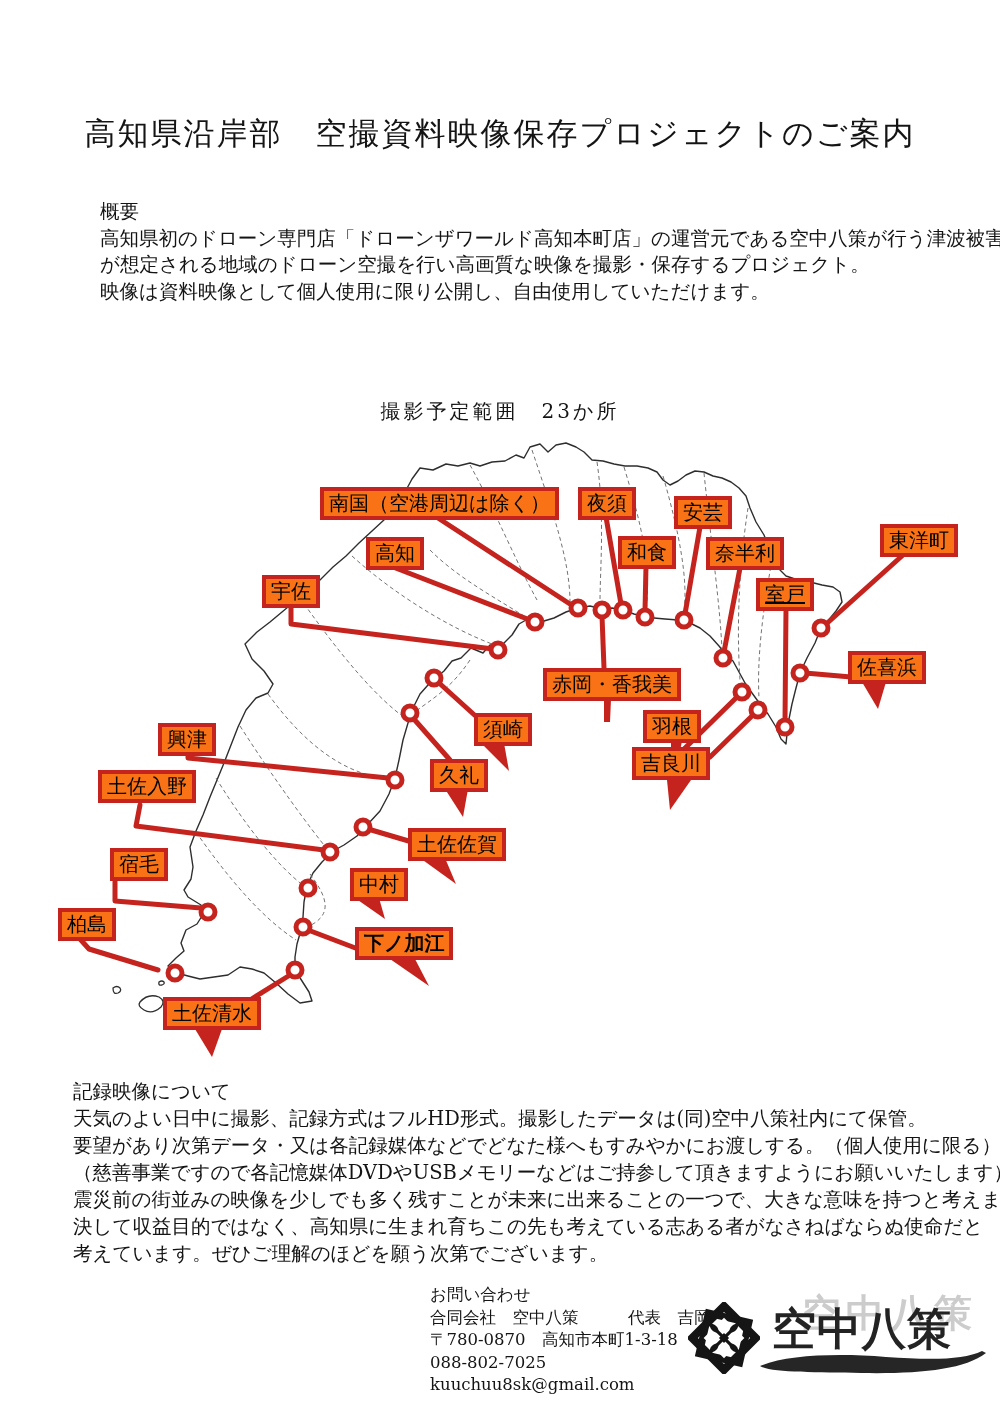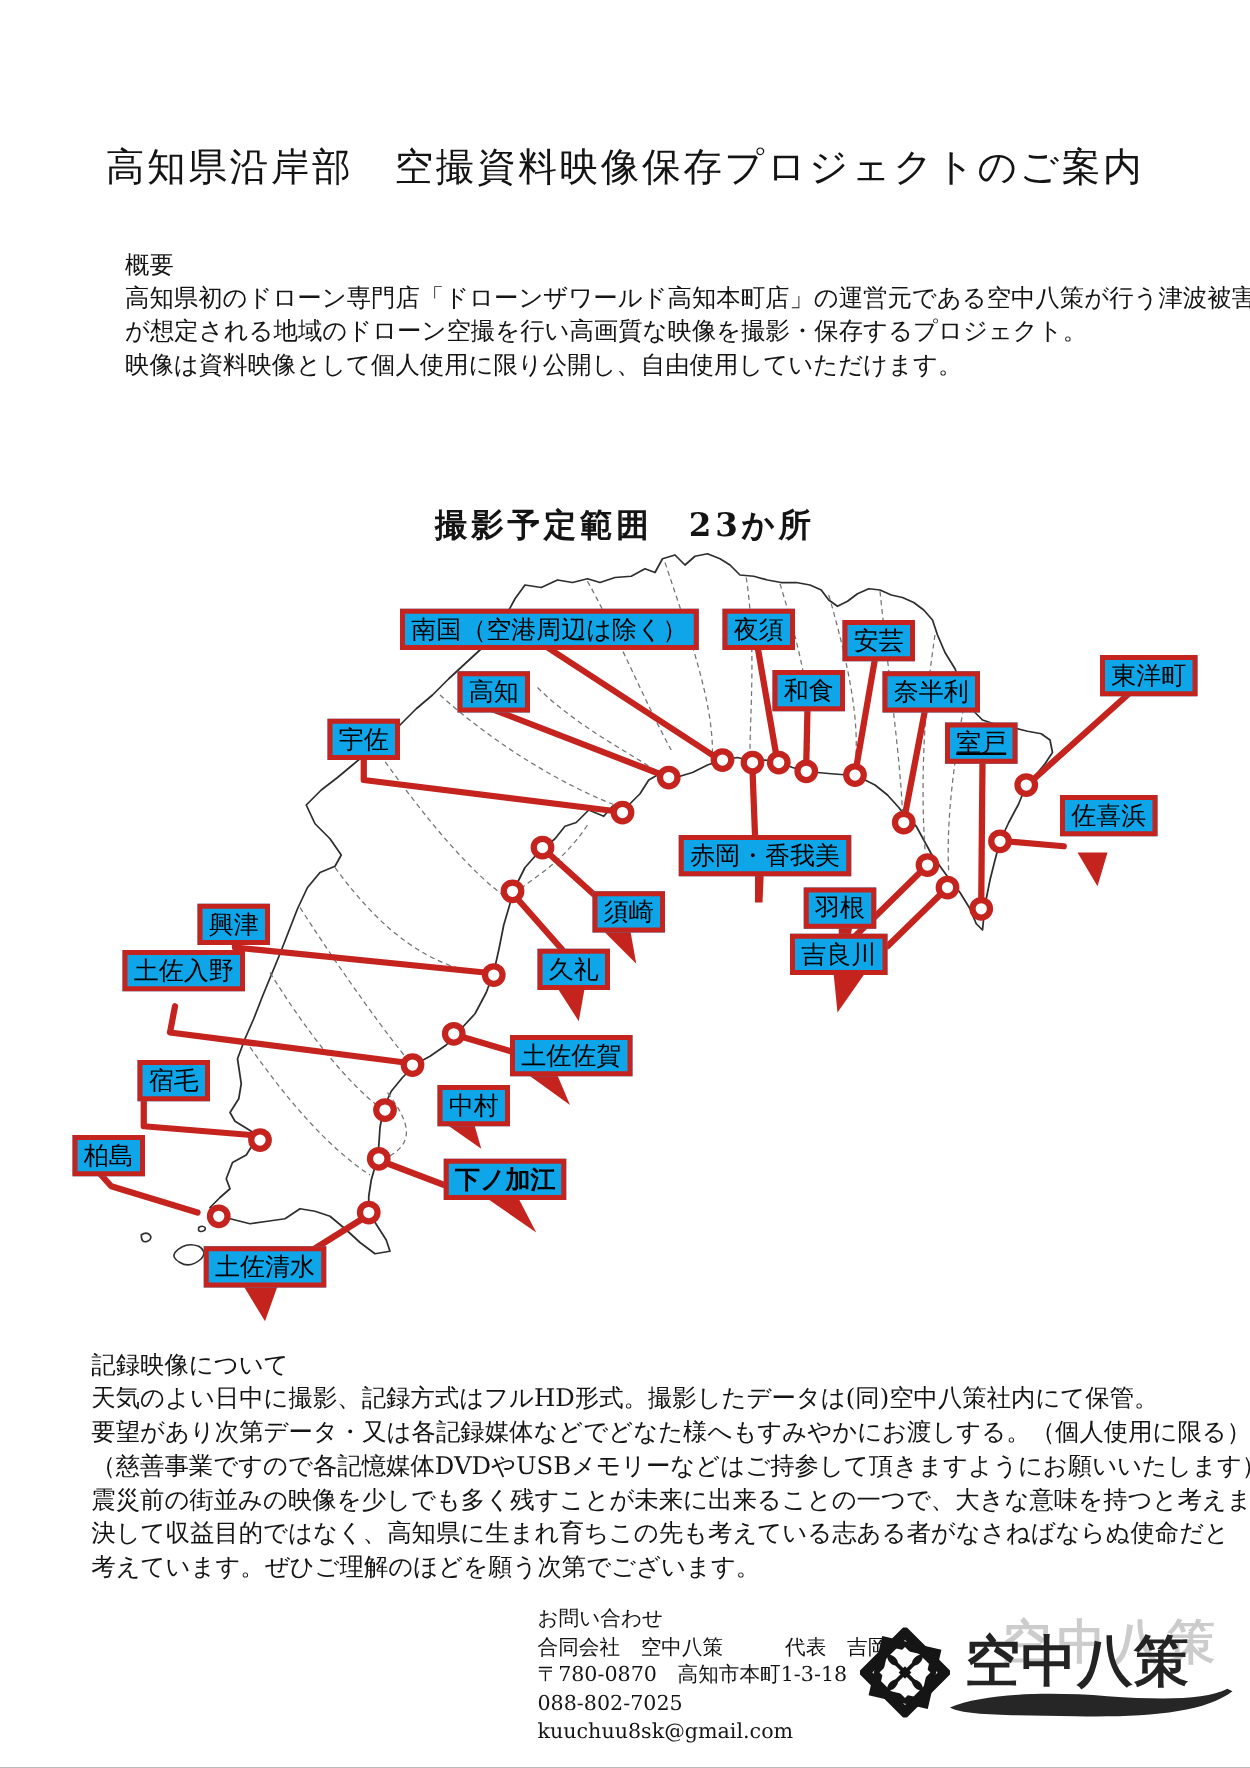--- a/index.html
+++ b/index.html
@@ -4,25 +4,25 @@
 <style>
   :root { --red:#c5231e; --ink:#141414; }
   html,body{margin:0;padding:0;background:#888;}
   .page{position:relative;width:1000px;height:1414px;background:#fff;overflow:hidden;
         font-family:"DejaVu Serif","Liberation Serif",serif;color:var(--ink);}
   .doc-title{position:absolute;top:92px;left:0;width:100%;text-align:center;
              font-size:31px;letter-spacing:2px;font-weight:500;white-space:nowrap;}
   .overview{position:absolute;left:100px;top:199px;font-size:19.5px;line-height:26.5px;}
   .overview div{white-space:nowrap;}
   .map-title{position:absolute;top:381px;left:0;width:100%;text-align:center;
-             font-size:26px;letter-spacing:3px;font-weight:700;}
+             font-size:20px;letter-spacing:3px;font-weight:400;}
   .map-wrap{position:absolute;left:0;top:430px;width:1000px;height:650px;}
   .map-wrap svg{position:absolute;left:0;top:0;}
   #map-labels{position:absolute;left:0;top:0;width:100%;height:100%;}
-  .loc-label{position:absolute;border:4px solid var(--red);background:#0ea5e9;color:#000;
+  .loc-label{position:absolute;border:4px solid var(--red);background:#f97316;color:#000;
              font-family:"DejaVu Sans","Liberation Sans",sans-serif;
              font-size:20px;line-height:23px;padding:1px 5px;white-space:nowrap;}
   .coast{fill:#fff;stroke:#2e2e2e;stroke-width:1.4;stroke-linejoin:round;}
   .island{fill:#fff;stroke:#2e2e2e;stroke-width:1.3;}
   .border{fill:none;stroke:#737373;stroke-width:1;stroke-dasharray:4 3;}
   .connector{fill:none;stroke:var(--red);stroke-width:5;stroke-linecap:round;stroke-linejoin:round;}
   .tail{fill:var(--red);}
   .marker{fill:#fff;stroke:var(--red);stroke-width:5;}
   .notes{position:absolute;left:73px;top:1078px;font-size:19.5px;line-height:27px;}
   .notes div{white-space:nowrap;}
@@ -134,28 +134,28 @@
     <div id="map-labels">
         <div class="loc-label" style="left: 320px; top: 57px;">南国（空港周辺は除く）</div>
         <div class="loc-label" style="left: 578px; top: 57px;">夜須</div>
         <div class="loc-label" style="left: 674px; top: 66px;">安芸</div>
         <div class="loc-label" style="left: 618px; top: 106px;">和食</div>
         <div class="loc-label" style="left: 706px; top: 107px;">奈半利</div>
         <div class="loc-label" style="left: 880px; top: 94px;">東洋町</div>
         <div class="loc-label" style="left: 756px; top: 148px; text-decoration: underline;">室戸</div>
         <div class="loc-label" style="left: 366px; top: 107px;">高知</div>
         <div class="loc-label" style="left: 262px; top: 145px;">宇佐</div>
-        <div class="loc-label" style="left: 848px; top: 206px;">佐喜浜</div>
+        <div class="loc-label" style="left: 848px; top: 221px;">佐喜浜</div>
         <div class="loc-label" style="left: 543px; top: 238px;">赤岡・香我美</div>
         <div class="loc-label" style="left: 474px; top: 283px;">須崎</div>
         <div class="loc-label" style="left: 643px; top: 280px;">羽根</div>
         <div class="loc-label" style="left: 632px; top: 317px;">吉良川</div>
         <div class="loc-label" style="left: 430px; top: 329px;">久礼</div>
         <div class="loc-label" style="left: 158px; top: 277px; margin-top: 16px;">興津</div>
-        <div class="loc-label" style="left: 98px; top: 330px;">土佐入野</div>
+        <div class="loc-label" style="left: 98px; top: 340px;">土佐入野</div>
         <div class="loc-label" style="left: 408px; top: 398px;">土佐佐賀</div>
         <div class="loc-label" style="left: 110px; top: 418px;">宿毛</div>
         <div class="loc-label" style="left: 350px; top: 438px;">中村</div>
         <div class="loc-label" style="left: 58px; top: 478px;">柏島</div>
         <div class="loc-label" style="left: 355px; top: 497px; font-weight: bold;">下ノ加江</div>
         <div class="loc-label" style="left: 163px; top: 567px;">土佐清水</div>
       </div>
   </div>
 
   <section class="notes">

